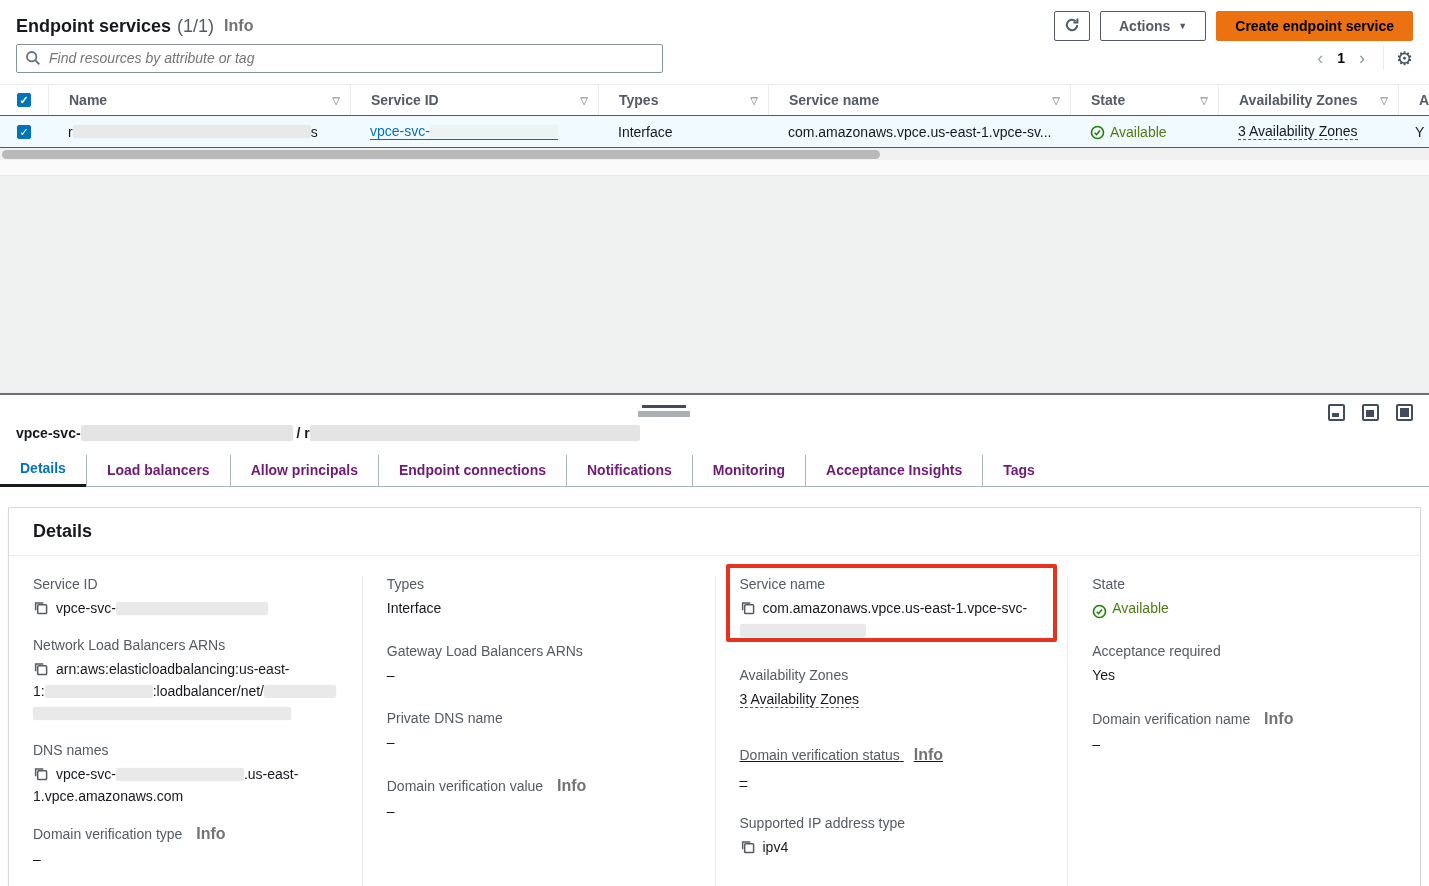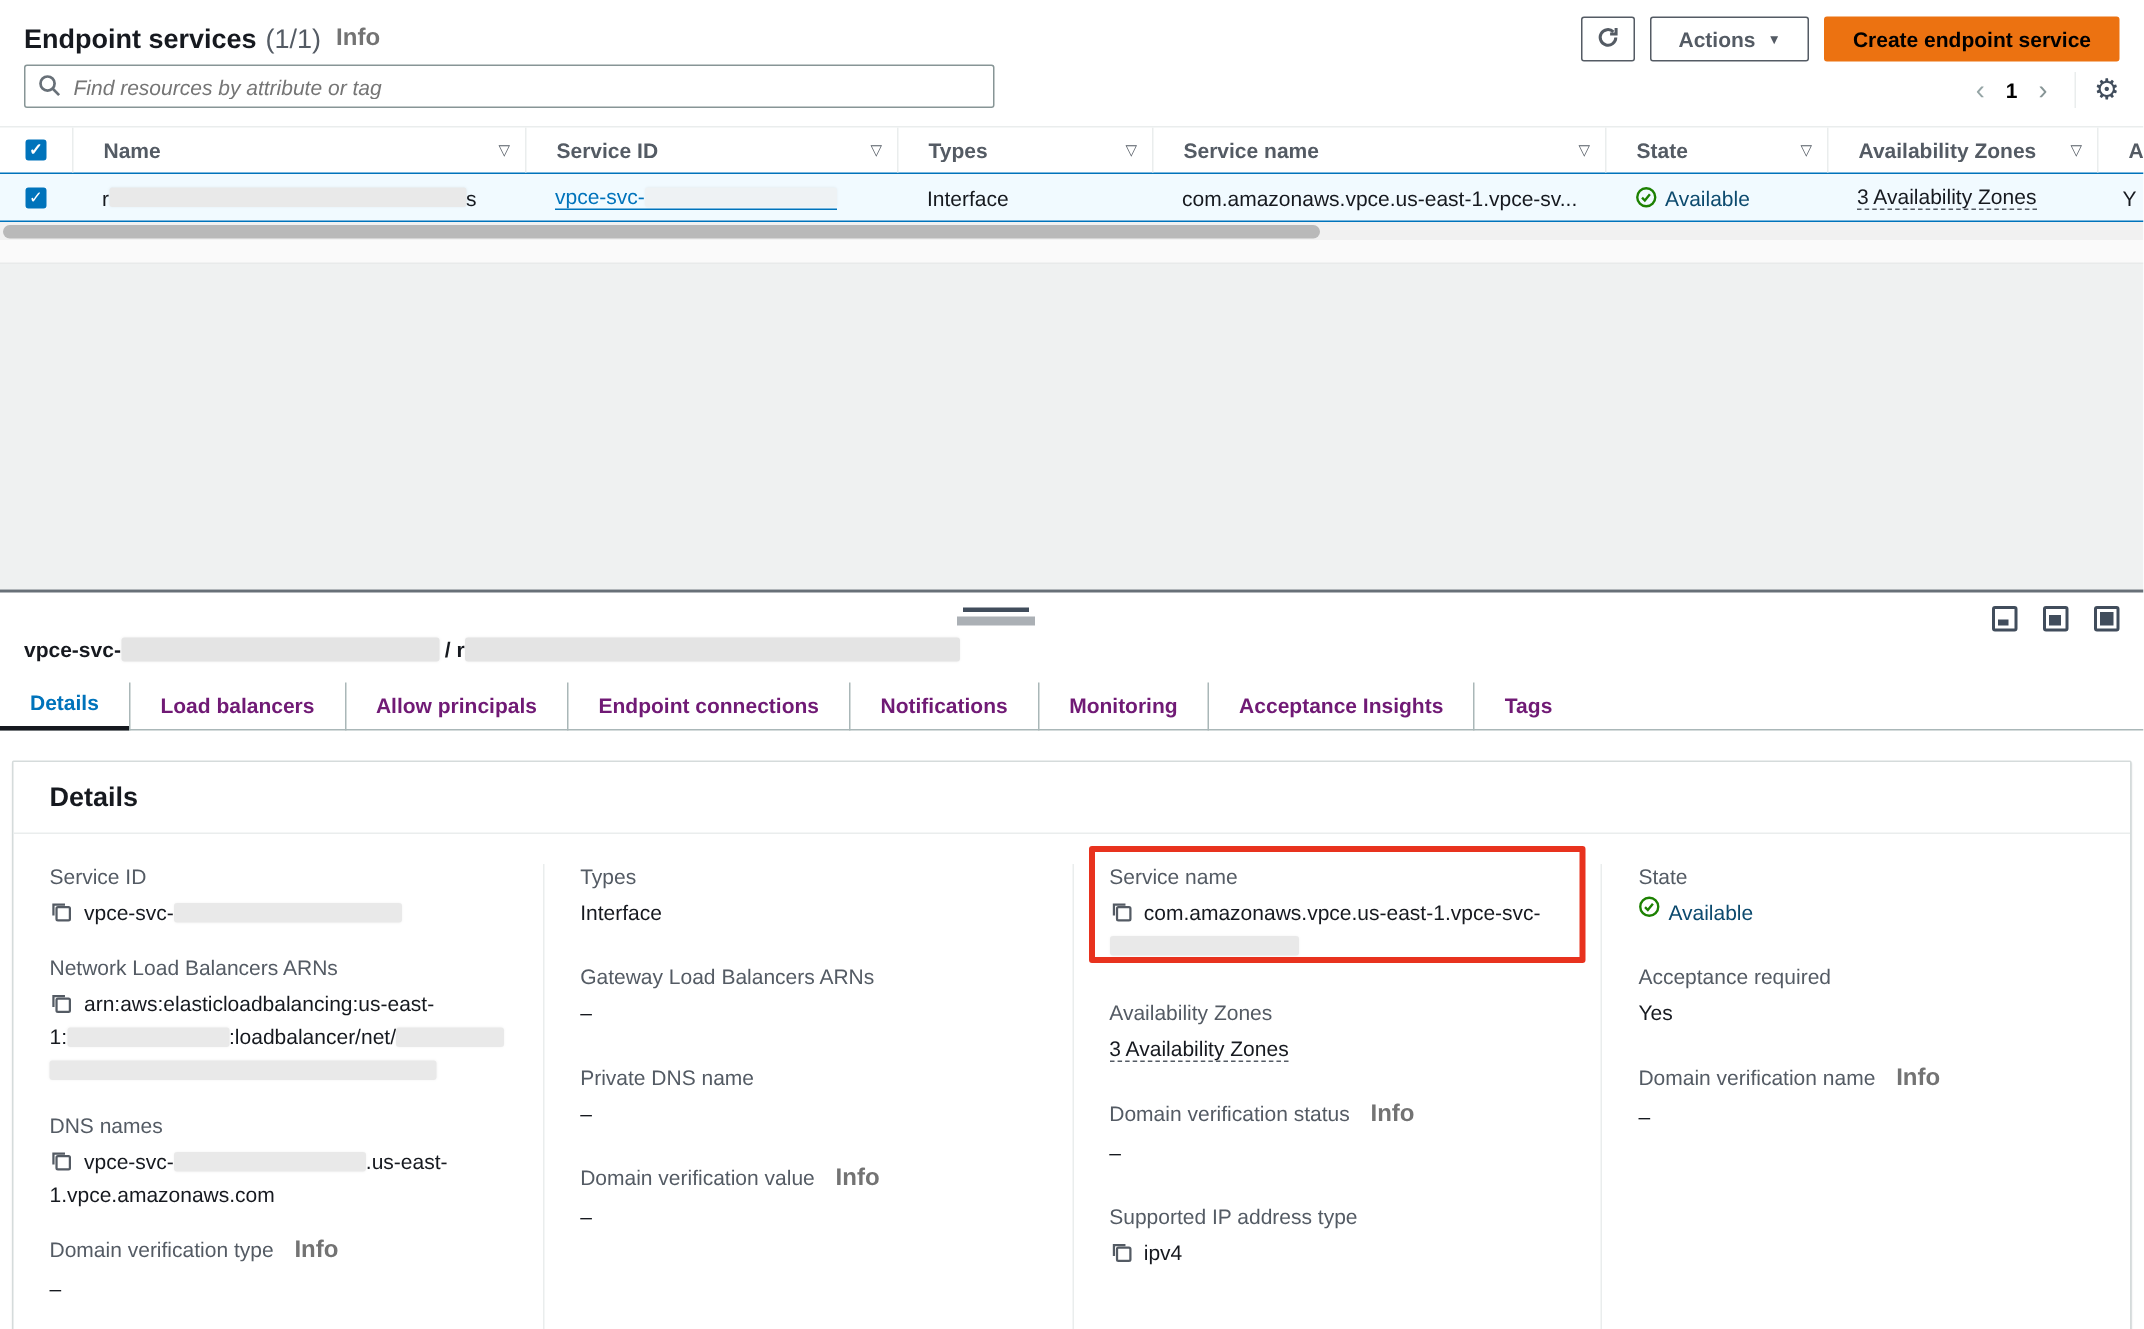--- a/index.html
+++ b/index.html
@@ -13,21 +13,21 @@
   .title-count { font-weight:normal; color:#545b64; margin-left:6px; font-size:18px; }
   .info-link { color:#737373; font-size:16px; font-weight:bold; margin-left:10px; cursor:pointer; }
   .header-actions { margin-left:auto; display:flex; align-items:center; gap:10px; }
   .btn { height:30px; border:1px solid #545b64; border-radius:2px; background:#fff;
          color:#545b64; font-weight:bold; font-size:14px; padding:0 18px; display:flex;
          align-items:center; gap:8px; cursor:pointer; }
   .btn-icon { width:36px; padding:0; justify-content:center; }
   .btn-primary { background:#ec7211; border-color:#ec7211; color:#000000; }
   .caret { font-size:9px; line-height:1; }
 
-  .toolbar-row { display:flex; align-items:flex-end; padding:4px 16px 0 16px; height:32px; }
+  .toolbar-row { display:flex; align-items:center; padding:4px 16px 0 16px; height:32px; }
   .search-wrap { position:relative; width:647px; }
   .search-wrap input { width:100%; height:29px; border:1px solid #879596; border-radius:2px;
       padding:0 8px 0 32px; font-style:italic; color:#687078; font-size:14px;
       font-family:"Liberation Sans", sans-serif; background:#fff; outline:none; }
   .search-icon { position:absolute; left:9px; top:6px; }
   .pagination { margin-left:auto; display:flex; align-items:center; }
   .pg-btn { background:none; border:none; font-size:18px; cursor:pointer; padding:0 8px; }
   .pg-prev { color:#95a5a6; }
   .pg-next { color:#879596; }
   .pg-num { font-weight:bold; font-size:14px; padding:0 6px; background:none; border:none; }
@@ -41,21 +41,21 @@
   .th + .th { border-left:1px solid #eaeded;gap:16px; }
   .th .col-label { flex:1; padding-left:10px; white-space:nowrap; overflow:hidden; }
   .filter { color:#545b64; font-size:10px; cursor:pointer; background:none; border:none; }
   .trow { background:#f1faff; border-top:1px solid #0073bb; border-bottom:1px solid #0073bb; }
   .td { height:31px; display:flex; align-items:center; padding:0 10px 0 20px; white-space:nowrap; overflow:hidden; }
   .checkbox-cell { justify-content:center; padding:0; }
   .checkbox { width:14px; height:14px; background:#0073bb; border:1px solid #0073bb; border-radius:2px;
       color:#fff; font-size:11px; line-height:13px; text-align:center; cursor:pointer; }
   .link { color:#0073bb; text-decoration:none; border-bottom:1px solid #0073bb; cursor:pointer; }
   .dashed-trigger { border-bottom:1px dashed #545b64; cursor:pointer; }
-  .status { display:flex; align-items:flex-start; gap:5px; color:#0c4a6e; }
+  .status { display:flex; align-items:flex-end; gap:5px; color:#4d7c0f; }
 
   .redact { display:inline-block; height:13px; background:#e9e9e9; border-radius:2px;
             vertical-align:-2px; box-shadow:0 0 2px rgba(0,0,0,0.05); }
   .redact-lg { height:16px; background:#e4e4e4; vertical-align:-3px; }
 
   .hscroll { height:12px; background:#f1f1f1; display:flex; align-items:center; }
   .hscroll-thumb { height:9px; width:878px; margin-left:2px; background:#b9b9b9; border-radius:5px; cursor:pointer; }
   .white-strip { height:16px; background:#fafafa; border-bottom:1px solid #e8eaea; }
   .gray-gap { flex:1; background:#eff1f1; }
 
@@ -341,21 +341,21 @@
           <div class="field-value"><span class="redact" style="width:126px"></span></div>
         </div>
 
         <div class="field" style="margin-top:26px;">
           <div class="field-label">Availability Zones</div>
           <div class="field-value">
             <span class="dashed-trigger">3 Availability Zones</span>
           </div>
         </div>
 
-        <div class="field" style="margin-top:24px;">
+        <div class="field" style="margin-top:36px;text-decoration:underline;">
           <div class="field-label">
             <span>Domain verification status</span>
             <a class="info-link">Info</a>
           </div>
           <div class="field-value">–</div>
         </div>
 
         <div class="field" style="margin-top:24px;">
           <div class="field-label">Supported IP address type</div>
           <div class="field-value value-line">

